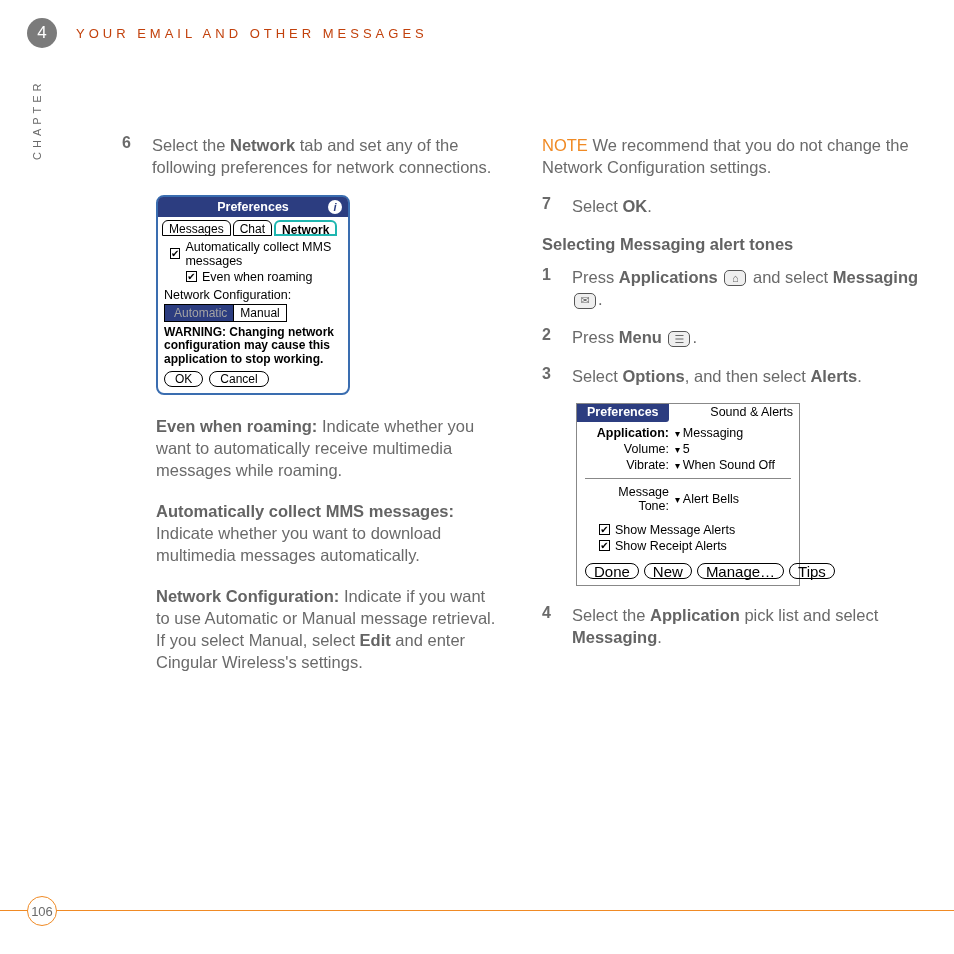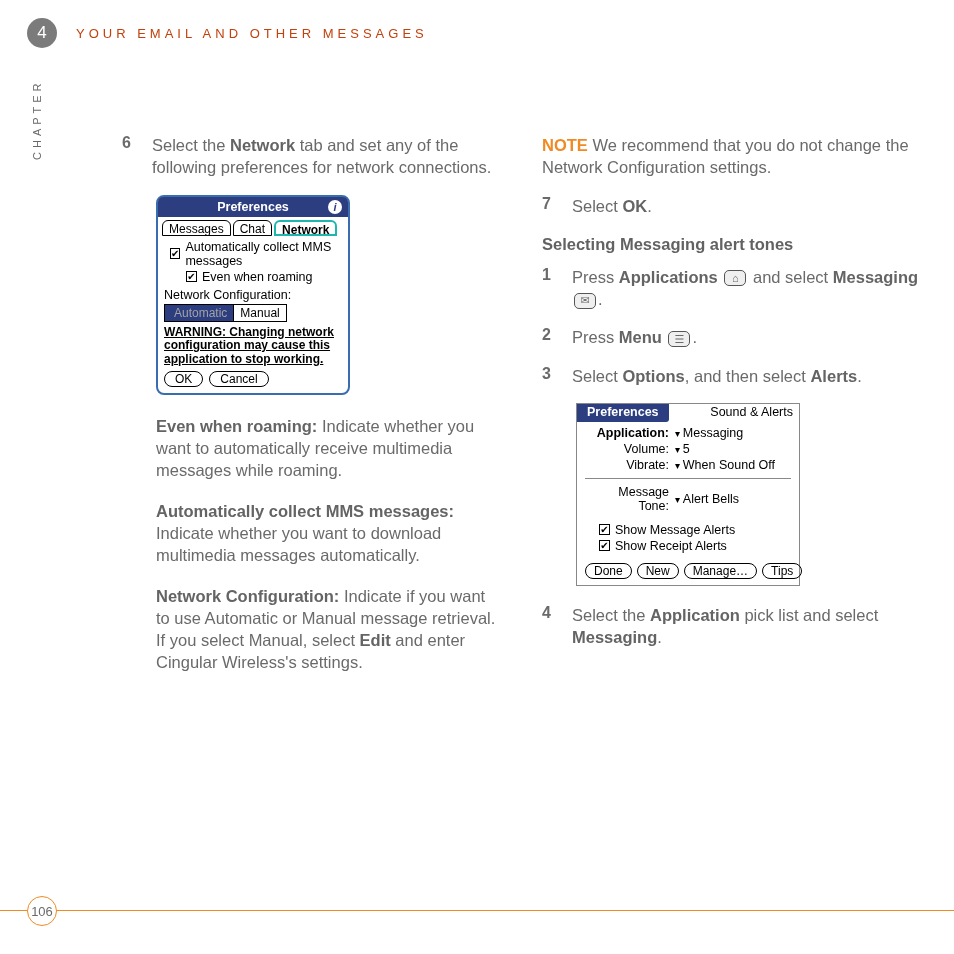--- a/index.html
+++ b/index.html
@@ -47,21 +47,21 @@
     width: 800px;
     display: flex;
     gap: 40px;
   }
   .col { width: 380px; }
   p { margin: 0 0 16px 0; font-size: 16.5px; line-height: 1.35; color: #6a6a6a; }
   .step { display: flex; gap: 10px; margin-bottom: 16px; }
   .step-num { width: 20px; font-weight: 600; color: #6a6a6a; flex-shrink:0; }
   .step-body { flex: 1; font-size: 16.5px; line-height: 1.35; color: #6a6a6a; }
   .step-body b, p b { color: #646464; font-weight: 700; }
-  .note-label { color: #f08a24; font-weight: 700; }
+  .note-label { color: #f08a24; font-weight: 400; }
   .heading { font-weight: 700; color: #626262; font-size: 16.5px; margin: 18px 0 12px 0; }
   .didyou { background: #f3f1ef; border: 1px solid #d6d4d0; border-top: 2px solid #f08a24; padding: 10px 12px; font-size: 15px; line-height:1.35; margin-bottom: 20px; }
   .didyou .lbl { color: #f08a24; font-weight: 700; font-size: 12px; letter-spacing: .5px; }
   .sub { margin-left: 34px; margin-bottom: 18px;}
   
   .footer-line { position: absolute; left: 0; right: 0; top: 910px; height: 1px; background: #f08a24; }
   .page-num {
     position: absolute; left: 27px; top: 896px;
     width: 30px; height: 30px; border: 1.5px solid #f08a24; border-radius: 50%;
     display:flex; align-items:center; justify-content:center;
@@ -104,21 +104,21 @@
   .palm1 .tab.active { border:2px solid #1fb6b0; font-weight:700; }
   .palm1 .body { padding: 2px 6px 6px 6px; }
   .palm1 .chk { display:flex; align-items:center; gap:5px; margin:2px 0 2px 6px; }
   .palm1 .chk.indent { margin-left: 22px; }
   .palm1 .chk .box { width:11px; height:11px; border:1px solid #000; display:flex; align-items:center; justify-content:center; font-size:10px; }
   .palm1 .rowlabel { margin-top:4px; }
   .palm1 .seg { display:flex; margin: 2px 0 4px 0;}
   .palm1 .seg .opt { border:1px solid #000; padding:1px 6px; font-size:12px; }
   .palm1 .seg .opt:first-child{ border-right:none; }
   .palm1 .seg .opt.sel { background:#2c3d80; color:#a3a3a3;padding-left:9px; }
-  .palm1 .warn { font-weight:700; font-size:12px; line-height:1.15;text-decoration:underline; }
+  .palm1 .warn { font-weight:700; font-size:12px; line-height:1.15; }
   .palm1 .btns { display:flex; gap:6px; margin-top:4px; }
   .palm1 .btn { border:1px solid #000; border-radius:10px; padding:0 10px; font-size:12px; height:16px; line-height:15px; }
 
   
   .palm2 {
     margin: 6px 0 18px 34px;
     width: 224px;
     border: 1px solid #888;
     background: #fff;
     font-family: "Helvetica", Arial, sans-serif;
@@ -137,21 +137,21 @@
   }
   .palm2 .body { padding: 4px 8px 6px 8px; display:flex; flex-direction:column; gap:2px;}
   .palm2 .row { display:flex; align-items:center; }
   .palm2 .row .lbl { width: 90px; text-align:right; padding-right:6px; }
   .palm2 .row .lbl.b { font-weight:700; }
   .palm2 .row .val::before { content:"▾ "; font-size:10px; }
   .palm2 .sep { height:1px; background:#888; margin:4px 0; }
   .palm2 .chk { display:flex; align-items:center; gap:5px; margin-left: 14px; }
   .palm2 .chk .box { width:11px; height:11px; border:1px solid #000; display:flex; align-items:center; justify-content:center; font-size:10px; }
   .palm2 .btns { display:flex; gap:5px; margin-top:8px; }
-  .palm2 .btn { border:1px solid #000; border-radius:10px; padding:0 8px; font-size:12px; height:16px; line-height:15px; }
+  .palm2 .btn { border:1px solid #000; border-radius:10px; padding:0 8px; font-size:15px; height:16px; line-height:15px; }
 
   
   .iicon {
     display:inline-flex; align-items:center; justify-content:center;
     width:22px; height:16px;
     border:1px solid #555; border-radius:5px;
     font-size:11px;
     vertical-align: middle;
     background:#efefef;
     margin: 0 2px;

